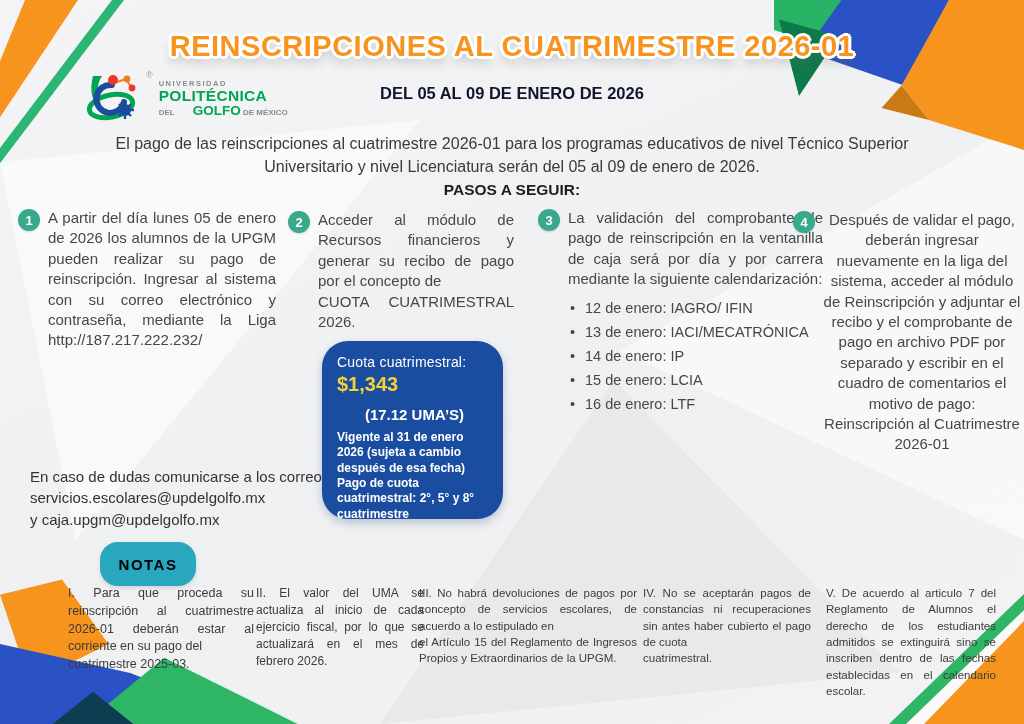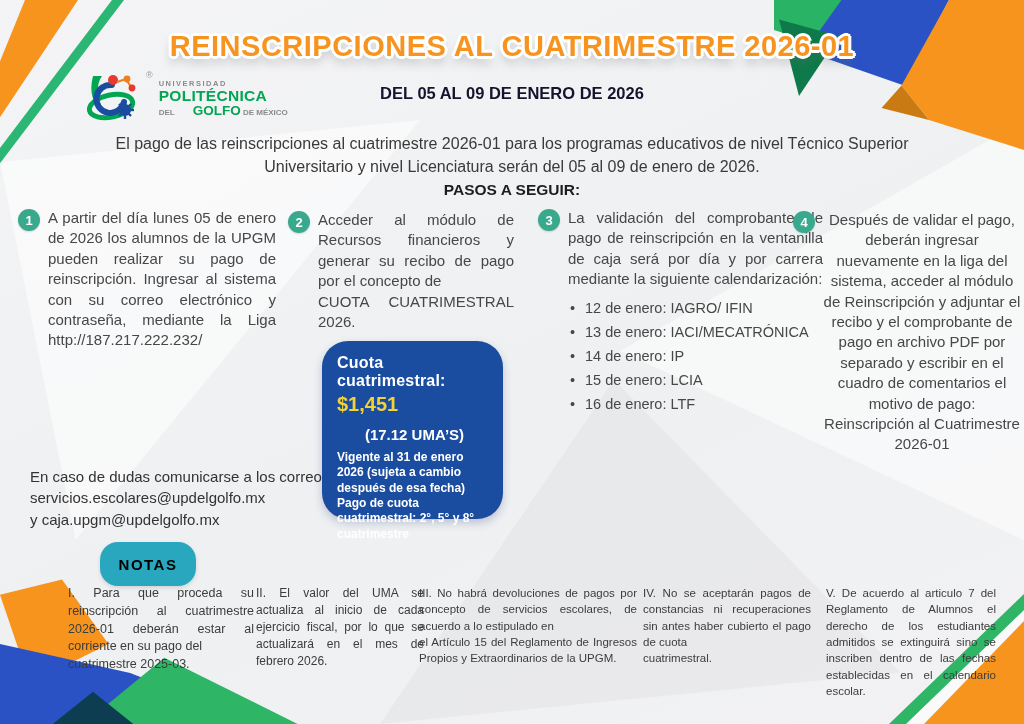--- a/index.html
+++ b/index.html
@@ -50,21 +50,21 @@
   .step-link{color:#474747;text-decoration:none;}
   .step1{left:18px;top:208px;width:258px;}
   .step2{left:288px;top:210px;width:226px;}
   .step3{left:538px;top:208px;width:285px;}
   .step4{left:793px;top:210px;width:228px;}
   .bullets{margin-top:9px;}
   .bullet{position:relative;padding-left:17px;font-size:14.5px;color:#474747;line-height:1.32;margin-bottom:5px;text-align:left;white-space:nowrap;}
   .bullet::before{content:"•";position:absolute;left:2px;top:0;color:#474747;}
 
   .fee-box{position:absolute;left:322px;top:341px;width:181px;height:178px;background:#1a4ca0;border-radius:26px;padding:13px 11px 12px 15px;box-sizing:border-box;color:#fff;z-index:3;box-shadow:0 4px 8px rgba(40,60,120,.25);}
-  .fee-title{font-size:16px;font-weight:bold;letter-spacing:.2px;}
+  .fee-title{font-size:14px;font-weight:normal;letter-spacing:.2px;}
   .fee-amount{font-size:20px;font-weight:bold;color:#f2d235;margin-top:3px;}
   .fee-uma{font-size:15px;font-weight:bold;text-align:center;margin-top:10px;margin-bottom:7px;}
   .fee-small{font-size:12px;font-weight:bold;line-height:1.28;white-space:pre-line;}
 
   .contact{position:absolute;left:30px;top:466px;width:320px;font-size:15px;color:#333;line-height:1.42;z-index:2;}
   .contact a{color:#333;text-decoration:none;}
   .notas{position:absolute;left:100px;top:542px;width:96px;height:44px;background:#28a7be;border-radius:18px;display:flex;align-items:center;justify-content:center;color:#000000;font-weight:bold;font-size:15px;letter-spacing:1.5px;z-index:3;box-shadow:0 2px 4px rgba(0,0,0,.12);}
 
   .note{position:absolute;color:#3c3c3c;text-align:justify;line-height:1.42;white-space:pre-line;z-index:2;}
   .note1{left:68px;top:585px;width:186px;font-size:12.5px;}
@@ -166,21 +166,21 @@
     </div>
   </div>
 
   <div class="step step4">
     <div class="badge">4</div>
     <div class="step-text left">Después de validar el pago, deberán ingresar nuevamente en la liga del sistema, acceder al módulo de Reinscripción y adjuntar el recibo y el comprobante de pago en archivo PDF por separado y escribir en el cuadro de comentarios el motivo de pago: Reinscripción al Cuatrimestre 2026-01</div>
   </div>
 
   <div class="fee-box">
     <div class="fee-title">Cuota cuatrimestral:</div>
-    <div class="fee-amount">$1,451</div>
+    <div class="fee-amount">$1,343</div>
     <div class="fee-uma">(17.12 UMA’S)</div>
     <div class="fee-small">Vigente al 31 de enero 2026 (sujeta a cambio después de esa fecha)</div>
     <div class="fee-small">Pago de cuota cuatrimestral: 2°, 5° y 8° cuatrimestre</div>
   </div>
 
   <div class="contact">
     <div>En caso de dudas comunicarse a los correos:</div>
     <div><a href="#">servicios.escolares@updelgolfo.mx</a></div>
     <div><span>y&nbsp;</span><a href="#">caja.upgm@updelgolfo.mx</a></div>
   </div>

